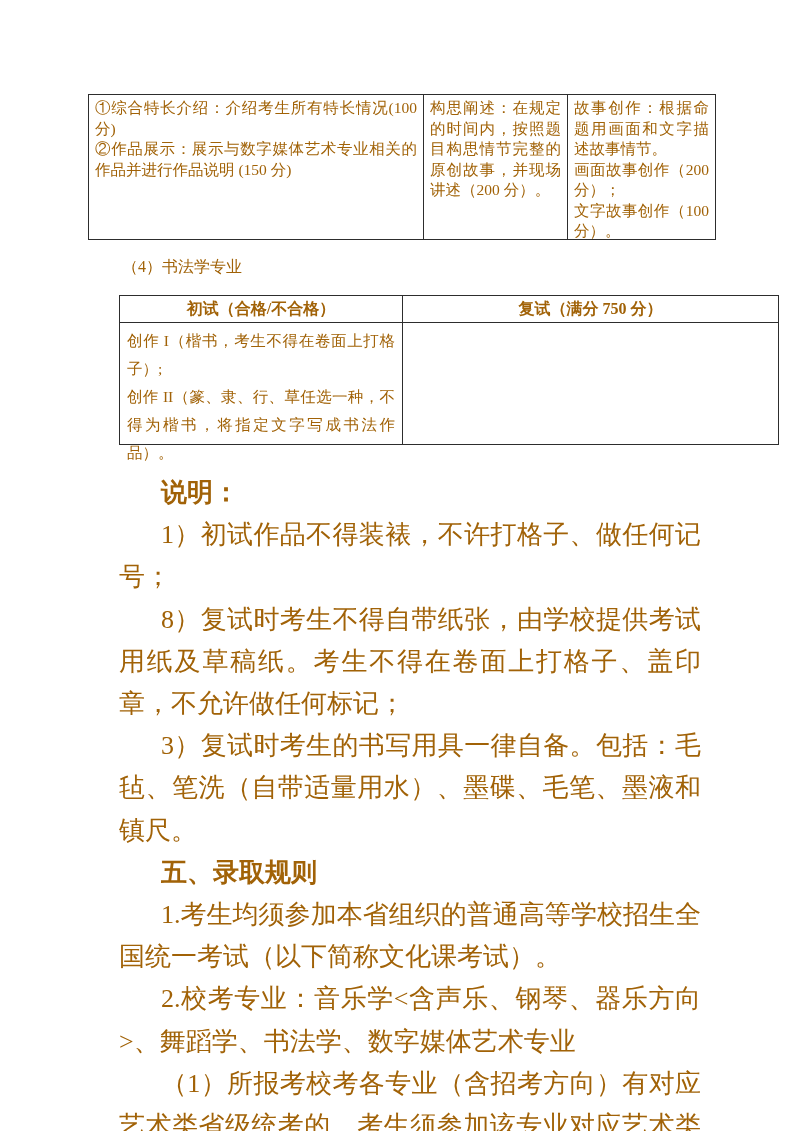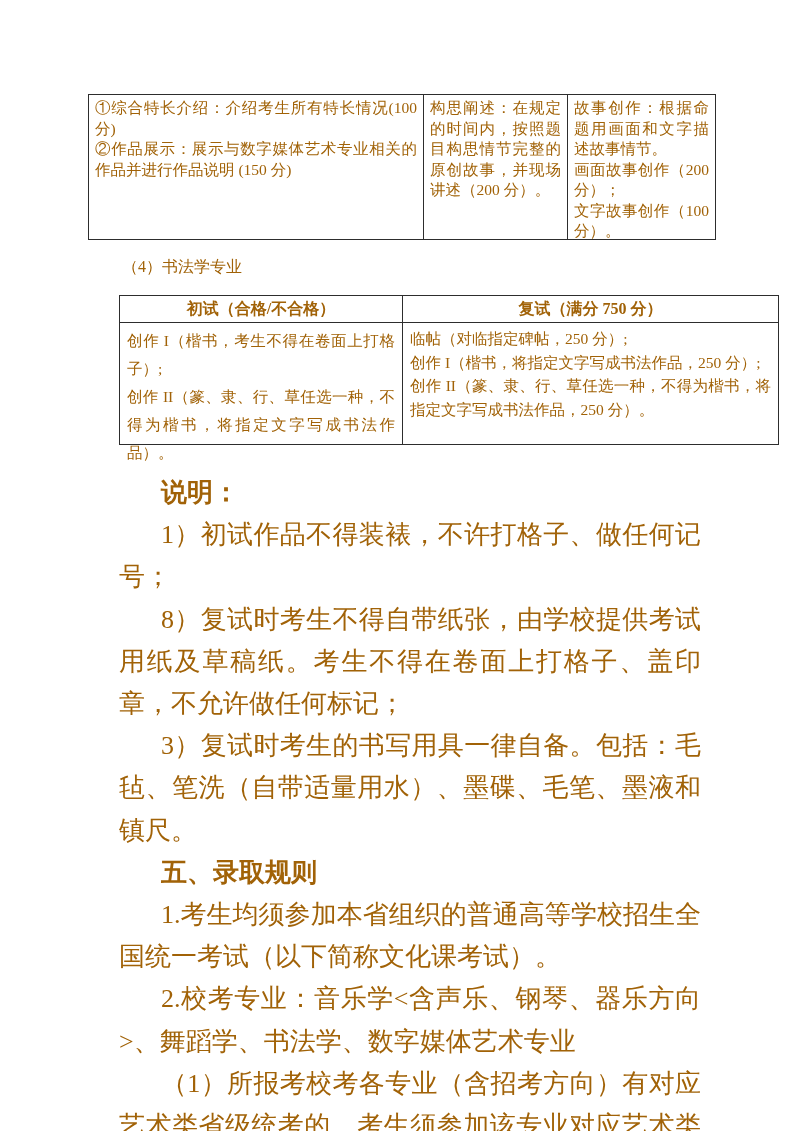--- a/index.html
+++ b/index.html
@@ -79,23 +79,20 @@
   <h3 class="h4">（4）书法学专业</h3>
 
   <div class="t2">
     <div class="hrow">
       <div class="hcell w1">初试（合格/不合格）</div>
       <div class="hcell w2">复试（满分 750 分）</div>
     </div>
     <div class="brow">
       <div class="bcell bl w1">创作 I（楷书，考生不得在卷面上打格子）;
 创作 II（篆、隶、行、草任选一种，不得为楷书，将指定文字写成书法作品）。</div>
-      <div class="bcell br w2">临帖（对临指定碑帖，250 分）;
-创作 I（楷书，将指定文字写成书法作品，250 分）;
-创作 II（篆、隶、行、草任选一种，不得为楷书，将指定文字写成书法作品，250 分）。</div>
     </div>
   </div>
 
   <div class="body-text">
     <p class="bold">说明：</p>
     <p>1）初试作品不得装裱，不许打格子、做任何记号；</p>
     <p>8）复试时考生不得自带纸张，由学校提供考试用纸及草稿纸。考生不得在卷面上打格子、盖印章，不允许做任何标记；</p>
     <p>3）复试时考生的书写用具一律自备。包括：毛毡、笔洗（自带适量用水）、墨碟、毛笔、墨液和镇尺。</p>
     <p class="bold">五、录取规则</p>
     <p>1.考生均须参加本省组织的普通高等学校招生全国统一考试（以下简称文化课考试）。</p>

